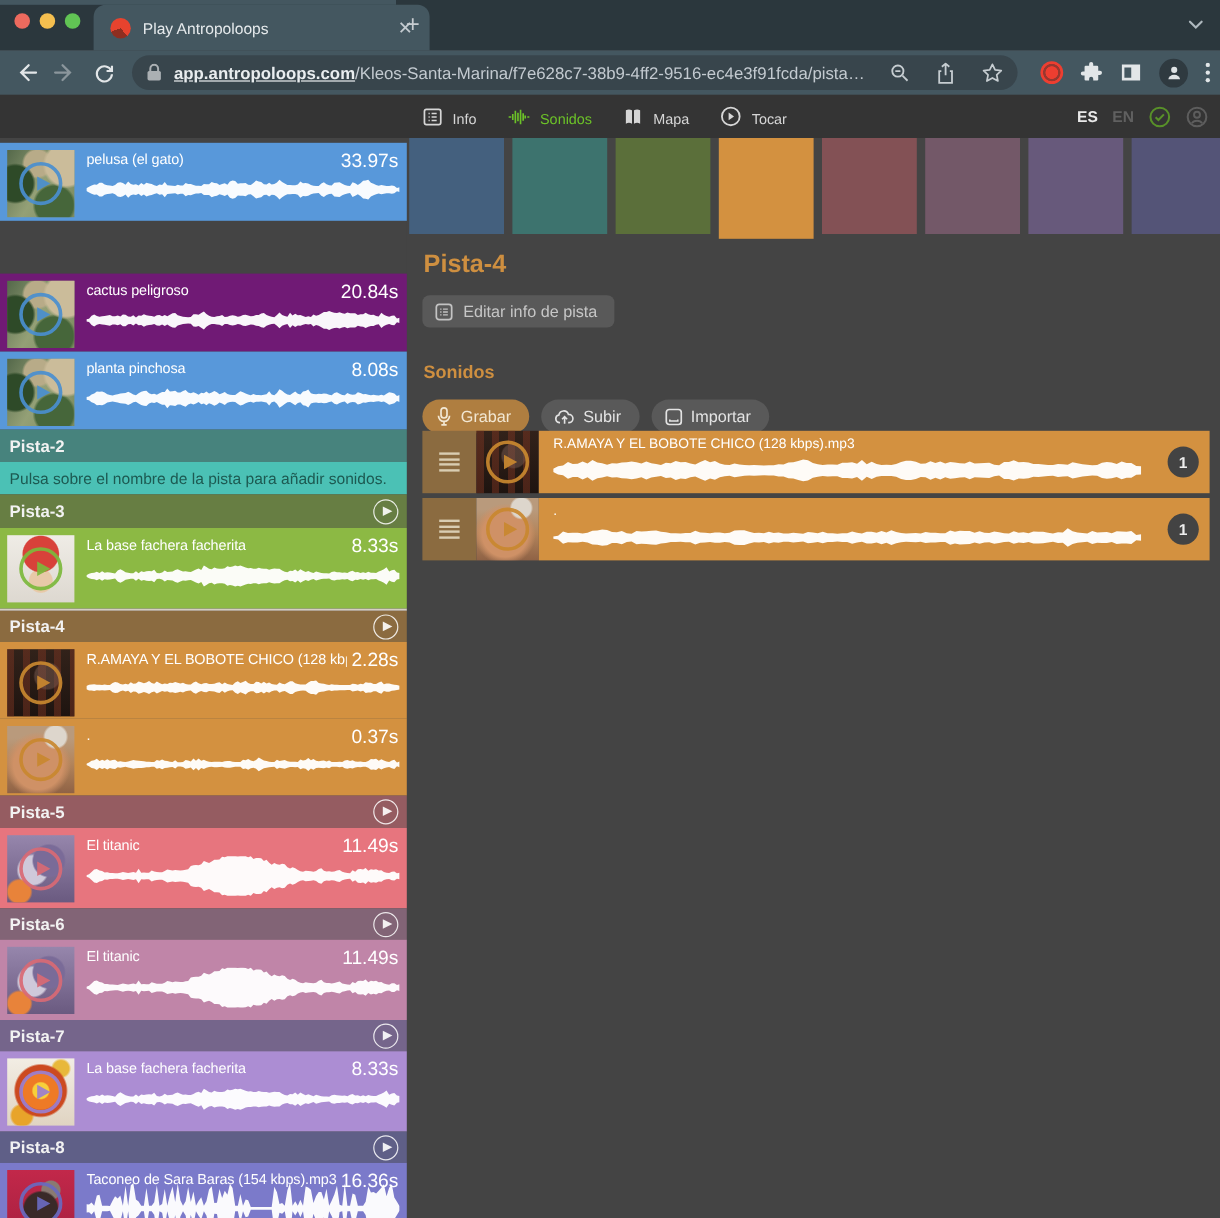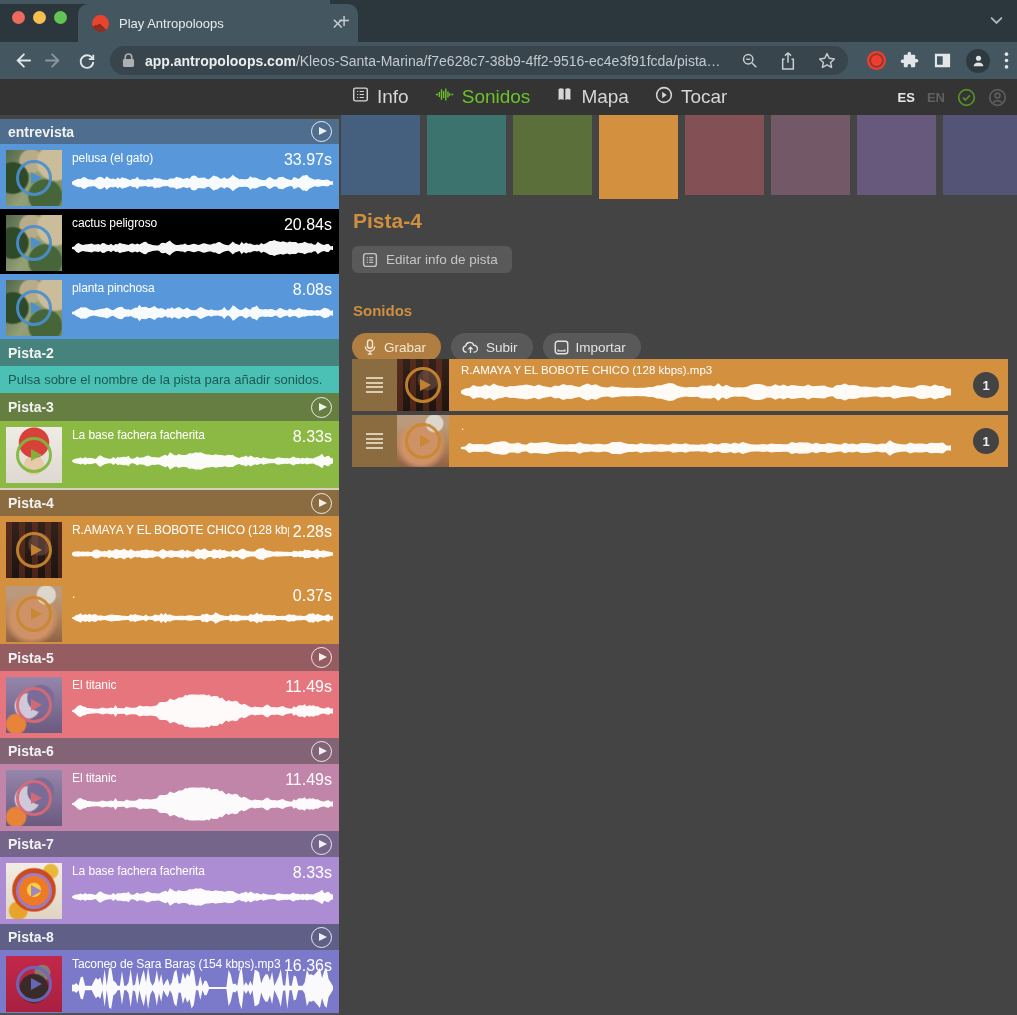--- a/index.html
+++ b/index.html
@@ -16,31 +16,31 @@
   .tabtitle { color:#e6eaec; font-size:13px; flex:1; }
   .tabclose { color:#c3cacf; font-size:15px; line-height:1; padding:2px 4px; }
   .newtab { position:absolute; left:334px; top:12px; color:#c7ccd0; font-size:20px; line-height:18px; width:20px; text-align:center; }
   .strip-chevron { position:absolute; right:14px; top:14px; color:#aeb8be; }
 
   .toolbar { position:absolute; left:0; top:42px; width:100%; height:37px; background:#445760; display:flex; align-items:center; }
   .navbtn { width:24px; height:24px; display:flex; align-items:center; justify-content:center; margin-left:9px; }
   .omnibox { position:absolute; left:110px; top:4px; width:738px; height:29px; background:#38454c; border-radius:15px; display:flex; align-items:center; }
   .omni-left { position:absolute; left:12px; display:flex; align-items:center; }
   .urltext { font-size:14px; margin-left:10px; white-space:nowrap; max-width:590px; overflow:hidden; }
-  .urltext .domain { color:#e9edef; font-weight:700; }
+  .urltext .domain { color:#e9edef; font-weight:700;text-decoration:underline; }
   .urltext .path { color:#c3cad0; }
   .omni-icons { position:absolute; right:12px; display:flex; align-items:center; gap:22px; }
   .bar-right { position:absolute; right:8px; top:0; height:37px; display:flex; align-items:center; gap:14px; }
   .recdot { width:19px; height:19px; border-radius:50%; background:radial-gradient(circle, #ee3e30 0 5px, #97372f 5.5px 7px, #ee3e30 7.5px); }
   .avatar-circ { width:24px; height:24px; border-radius:50%; background:#2f3a40; display:flex; align-items:center; justify-content:center; }
 
   
   .appbar { position:absolute; left:0; top:79px; width:100%; height:36px; background:#343434; }
   .appnav { position:absolute; left:352px; top:0; height:36px; display:flex; align-items:center; gap:26px; }
-  .navitem { display:flex; align-items:flex-start; gap:8px; color:#d6d6d6; font-size:19px; }
+  .navitem { display:flex; align-items:flex-end; gap:8px; color:#d6d6d6; font-size:12px; }
   .navitem.active { color:#6cc228; }
   .appbar-right { position:absolute; right:10px; top:0; height:36px; display:flex; align-items:center; gap:12px; }
   .lang-es { color:#e9e9e9; font-size:13px; font-weight:700; }
   .lang-en { color:#606060; font-size:13px; font-weight:700; }
 
   .photo { position:absolute; left:0; top:79px; width:339px; height:40px; overflow:hidden;
     background:
       radial-gradient(circle at 3% 25%, #2f4a28 0 15%, transparent 17%),
       radial-gradient(circle at 10% 80%, #3d5c30 0 13%, transparent 15%),
       radial-gradient(circle at 85% 35%, #b4674a 0 16%, transparent 18%),
@@ -262,35 +262,31 @@
       <svg class="icon" width="19" height="19" viewBox="0 0 20 20" style="color:#5d5d5d">
           <circle cx="10" cy="10" r="8.2" fill="none" stroke="currentColor" stroke-width="1.8"></circle>
           <circle cx="10" cy="8" r="2.6" fill="none" stroke="currentColor" stroke-width="1.7"></circle>
           <path d="M5.5 15.5a5 4 0 0 1 9 0" fill="none" stroke="currentColor" stroke-width="1.7"></path>
         </svg>
     </div>
   </div>
 
 
   <div class="sidebar" id="sidebar">
-      <div class="sec-header" style="background: rgb(78, 109, 143); height: 25px;">
-        <span>entrevista</span>
-        <span class="playcirc"></span>
-      </div>
       <div class="srow" style="background: rgb(88, 152, 218); height: 65px;">
         <div class="thumb art-patio">
           <span class="ring" style="border-color: rgb(74, 143, 208); color: rgb(74, 143, 208);"></span>
         </div>
         <div class="stitle">pelusa (el gato)</div>
         <div class="sdur">33.97s</div>
         <svg width="261" height="26" class="wf" style="top: 25.5px;">
           <polygon points="0.0,11.8 2.2,10.6 4.3,9.6 6.5,8.7 8.7,8.9 10.9,7.2 13.1,7.3 15.2,8.8 17.4,9.4 19.6,9.5 21.8,9.9 23.9,9.1 26.1,7.3 28.3,6.8 30.4,7.4 32.6,8.9 34.8,6.2 37.0,8.3 39.1,9.0 41.3,8.6 43.5,9.5 45.7,7.6 47.9,9.0 50.0,7.3 52.2,8.0 54.4,8.4 56.5,9.4 58.7,9.9 60.9,8.8 63.1,9.1 65.3,6.7 67.4,9.4 69.6,9.6 71.8,9.7 74.0,10.0 76.1,8.9 78.3,9.6 80.5,9.6 82.7,7.5 84.8,8.4 87.0,8.3 89.2,9.1 91.3,9.7 93.5,9.8 95.7,10.1 97.9,8.4 100.0,8.6 102.2,8.5 104.4,6.7 106.6,7.4 108.8,7.8 110.9,9.1 113.1,8.4 115.3,7.7 117.5,9.0 119.6,6.3 121.8,5.4 124.0,5.9 126.2,8.1 128.3,7.8 130.5,7.8 132.7,7.4 134.8,8.9 137.0,9.2 139.2,7.5 141.4,5.5 143.6,6.2 145.7,6.7 147.9,8.5 150.1,8.7 152.3,7.3 154.4,8.8 156.6,8.4 158.8,7.0 160.9,4.7 163.1,6.7 165.3,8.0 167.5,9.2 169.7,9.1 171.8,9.3 174.0,9.3 176.2,8.7 178.3,6.2 180.5,7.7 182.7,7.5 184.9,7.9 187.1,9.2 189.2,9.7 191.4,10.0 193.6,10.1 195.8,7.9 197.9,6.9 200.1,8.6 202.3,9.4 204.4,9.6 206.6,7.3 208.8,7.1 211.0,6.8 213.2,8.2 215.3,9.1 217.5,9.7 219.7,10.1 221.8,6.9 224.0,7.8 226.2,9.1 228.4,7.7 230.6,5.6 232.7,5.4 234.9,4.8 237.1,7.2 239.3,8.2 241.4,9.2 243.6,9.8 245.8,9.1 247.9,9.6 250.1,10.0 252.3,10.0 254.5,9.6 256.6,10.0 258.8,11.6 261.0,11.1 261.0,14.9 258.8,14.4 256.6,16.0 254.5,16.4 252.3,16.0 250.1,16.0 247.9,16.4 245.8,16.9 243.6,16.2 241.4,16.8 239.3,17.8 237.1,18.8 234.9,21.2 232.7,20.6 230.6,20.4 228.4,18.3 226.2,16.9 224.0,18.2 221.8,19.1 219.7,15.9 217.5,16.3 215.3,16.9 213.2,17.8 211.0,19.2 208.8,18.9 206.6,18.7 204.4,16.4 202.3,16.6 200.1,17.4 197.9,19.1 195.8,18.1 193.6,15.9 191.4,16.0 189.2,16.3 187.1,16.8 184.9,18.1 182.7,18.5 180.5,18.3 178.3,19.8 176.2,17.3 174.0,16.7 171.8,16.7 169.7,16.9 167.5,16.8 165.3,18.0 163.1,19.3 160.9,21.3 158.8,19.0 156.6,17.6 154.4,17.2 152.3,18.7 150.1,17.3 147.9,17.5 145.7,19.3 143.6,19.8 141.4,20.5 139.2,18.5 137.0,16.8 134.8,17.1 132.7,18.6 130.5,18.2 128.3,18.2 126.2,17.9 124.0,20.1 121.8,20.6 119.6,19.7 117.5,17.0 115.3,18.3 113.1,17.6 110.9,16.9 108.8,18.2 106.6,18.6 104.4,19.3 102.2,17.5 100.0,17.4 97.9,17.6 95.7,15.9 93.5,16.2 91.3,16.3 89.2,16.9 87.0,17.7 84.8,17.6 82.7,18.5 80.5,16.4 78.3,16.4 76.1,17.1 74.0,16.0 71.8,16.3 69.6,16.4 67.4,16.6 65.3,19.3 63.1,16.9 60.9,17.2 58.7,16.1 56.5,16.6 54.4,17.6 52.2,18.0 50.0,18.7 47.9,17.0 45.7,18.4 43.5,16.5 41.3,17.4 39.1,17.0 37.0,17.7 34.8,19.8 32.6,17.1 30.4,18.6 28.3,19.2 26.1,18.7 23.9,16.9 21.8,16.1 19.6,16.5 17.4,16.6 15.2,17.2 13.1,18.7 10.9,18.8 8.7,17.1 6.5,17.3 4.3,16.4 2.2,15.4 0.0,14.2" fill="rgba(255,255,255,0.96)"></polygon>
         </svg>
       </div>
-      <div class="srow" style="background: #000000; height: 65px;">
+      <div class="srow" style="background: #701a75; height: 65px; margin-top: 44px;">
         <div class="thumb art-patio">
           <span class="ring" style="border-color: rgb(74, 143, 208); color: rgb(74, 143, 208);"></span>
         </div>
         <div class="stitle">cactus peligroso</div>
         <div class="sdur">20.84s</div>
         <svg width="261" height="26" class="wf" style="top: 25.5px;">
           <polygon points="0.0,12.1 2.2,11.6 4.3,9.1 6.5,8.0 8.7,9.3 10.9,9.9 13.1,9.6 15.2,9.3 17.4,9.0 19.6,8.5 21.8,9.6 23.9,9.5 26.1,9.0 28.3,9.7 30.4,8.1 32.6,8.2 34.8,9.7 37.0,9.9 39.1,8.8 41.3,10.5 43.5,9.0 45.7,9.2 47.9,7.8 50.0,8.8 52.2,9.1 54.4,9.4 56.5,9.9 58.7,8.7 60.9,8.6 63.1,9.6 65.3,8.4 67.4,9.5 69.6,8.2 71.8,7.0 74.0,6.8 76.1,8.8 78.3,9.3 80.5,9.9 82.7,10.2 84.8,10.4 87.0,10.2 89.2,7.9 91.3,7.8 93.5,8.3 95.7,6.8 97.9,5.5 100.0,7.7 102.2,9.2 104.4,9.9 106.6,10.1 108.8,9.5 110.9,9.4 113.1,8.4 115.3,10.1 117.5,9.9 119.6,9.2 121.8,8.7 124.0,9.2 126.2,9.9 128.3,9.6 130.5,8.6 132.7,8.3 134.8,8.9 137.0,9.6 139.2,9.4 141.4,8.5 143.6,8.4 145.7,7.3 147.9,6.9 150.1,8.5 152.3,9.4 154.4,10.0 156.6,10.3 158.8,8.5 160.9,6.4 163.1,8.5 165.3,9.3 167.5,9.9 169.7,6.7 171.8,9.0 174.0,7.4 176.2,8.8 178.3,8.5 180.5,9.4 182.7,10.1 184.9,9.6 187.1,10.1 189.2,8.0 191.4,9.2 193.6,8.6 195.8,7.3 197.9,6.1 200.1,6.0 202.3,5.1 204.4,6.0 206.6,6.6 208.8,6.9 211.0,6.3 213.2,7.0 215.3,7.4 217.5,6.4 219.7,7.0 221.8,7.1 224.0,7.0 226.2,8.5 228.4,7.9 230.6,7.8 232.7,6.7 234.9,7.8 237.1,8.4 239.3,8.3 241.4,9.4 243.6,9.7 245.8,6.7 247.9,8.3 250.1,9.4 252.3,10.0 254.5,9.1 256.6,8.9 258.8,11.4 261.0,10.8 261.0,15.2 258.8,14.6 256.6,17.1 254.5,16.9 252.3,16.0 250.1,16.6 247.9,17.7 245.8,19.3 243.6,16.3 241.4,16.6 239.3,17.7 237.1,17.6 234.9,18.2 232.7,19.3 230.6,18.2 228.4,18.1 226.2,17.5 224.0,19.0 221.8,18.9 219.7,19.0 217.5,19.6 215.3,18.6 213.2,19.0 211.0,19.7 208.8,19.1 206.6,19.4 204.4,20.0 202.3,20.9 200.1,20.0 197.9,19.9 195.8,18.7 193.6,17.4 191.4,16.8 189.2,18.0 187.1,15.9 184.9,16.4 182.7,15.9 180.5,16.6 178.3,17.5 176.2,17.2 174.0,18.6 171.8,17.0 169.7,19.3 167.5,16.1 165.3,16.7 163.1,17.5 160.9,19.6 158.8,17.5 156.6,15.7 154.4,16.0 152.3,16.6 150.1,17.5 147.9,19.1 145.7,18.7 143.6,17.6 141.4,17.5 139.2,16.6 137.0,16.4 134.8,17.1 132.7,17.7 130.5,17.4 128.3,16.4 126.2,16.1 124.0,16.8 121.8,17.3 119.6,16.8 117.5,16.1 115.3,15.9 113.1,17.6 110.9,16.6 108.8,16.5 106.6,15.9 104.4,16.1 102.2,16.8 100.0,18.3 97.9,20.5 95.7,19.2 93.5,17.7 91.3,18.2 89.2,18.1 87.0,15.8 84.8,15.6 82.7,15.8 80.5,16.1 78.3,16.7 76.1,17.2 74.0,19.2 71.8,19.0 69.6,17.8 67.4,16.5 65.3,17.6 63.1,16.4 60.9,17.4 58.7,17.3 56.5,16.1 54.4,16.6 52.2,16.9 50.0,17.2 47.9,18.2 45.7,16.8 43.5,17.0 41.3,15.5 39.1,17.2 37.0,16.1 34.8,16.3 32.6,17.8 30.4,17.9 28.3,16.3 26.1,17.0 23.9,16.5 21.8,16.4 19.6,17.5 17.4,17.0 15.2,16.7 13.1,16.4 10.9,16.1 8.7,16.7 6.5,18.0 4.3,16.9 2.2,14.4 0.0,13.9" fill="rgba(255,255,255,0.96)"></polygon>
         </svg>
       </div>
       <div class="srow" style="background: rgb(88, 152, 218); height: 65px;">

